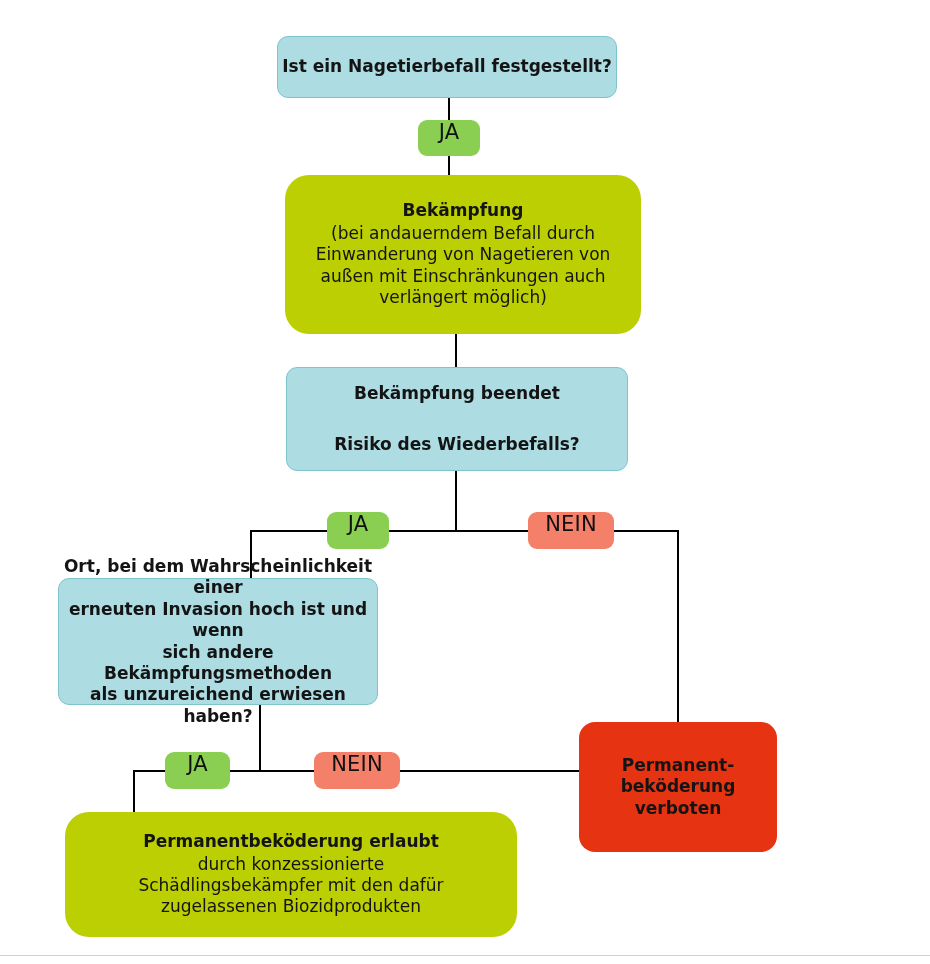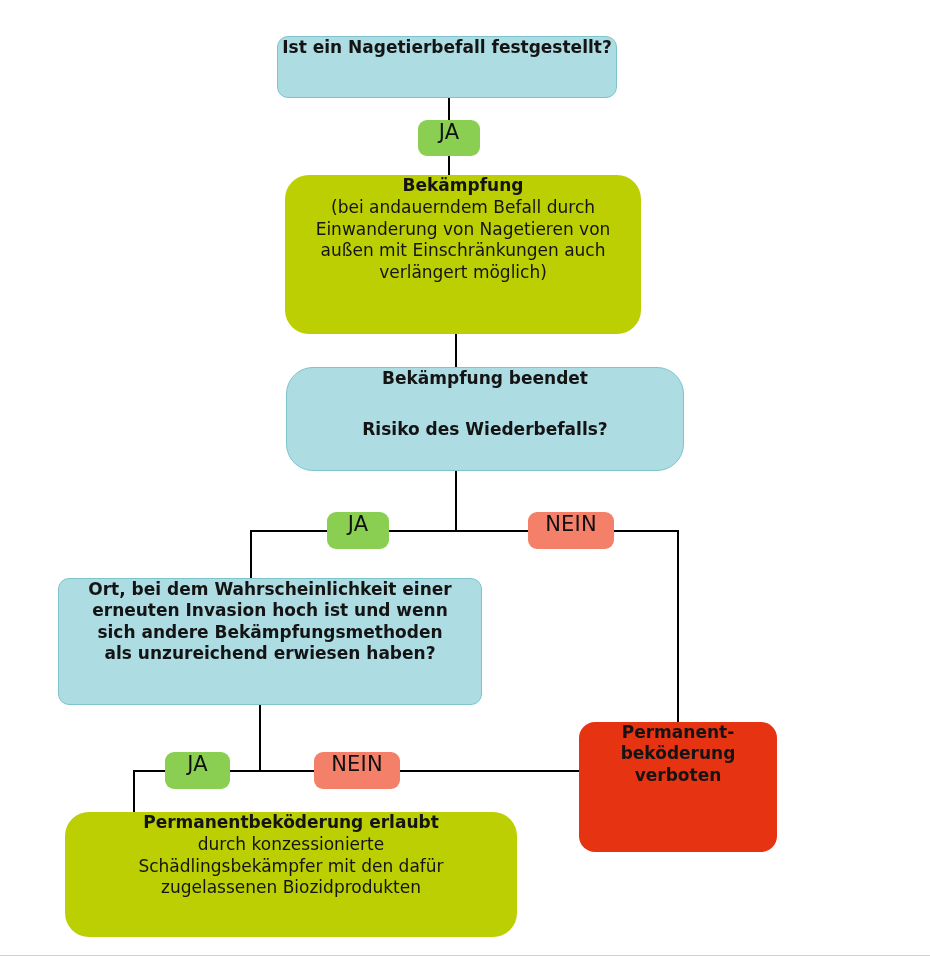--- a/index.html
+++ b/index.html
@@ -28,21 +28,21 @@
   .vline { width: 2px; }
   .hline { height: 2px; }
 
   
   .node {
     position: absolute;
     box-sizing: border-box;
     display: flex;
     flex-direction: column;
     align-items: center;
-    justify-content: flex-start;
+    justify-content: center;
     text-align: center;
     color: #141414;
     line-height: 1.26;
   }
 
   .node-blue {
     background: #ADDCE3;
     border: 1.5px solid #7EC4CE;
     border-radius: 11px;
   }
@@ -138,35 +138,35 @@
   </div>
 
   <div id="node-control" class="node node-olive" style="left:285px; top:175px; width:356px; height:159px;">
     <div class="ttl">Bekämpfung</div>
     <div class="sub">(bei andauerndem Befall durch</div>
     <div class="sub">Einwanderung von Nagetieren von</div>
     <div class="sub">außen mit Einschränkungen auch</div>
     <div class="sub">verlängert möglich)</div>
   </div>
 
-  <div id="node-finished" class="node node-blue" style="left:286px; top:367px; width:398px; height:104px;border-radius:27px;">
+  <div id="node-finished" class="node node-blue" style="left:286px; top:367px; width:342px; height:104px;">
     <div>Bekämpfung beendet</div>
     <div class="gap"></div>
     <div>Risiko des Wiederbefalls?</div>
   </div>
 
   <div class="badge badge-yes" style="left:327px; top:512px; width:62px; height:37px;">
     <span>JA</span>
   </div>
 
   <div class="badge badge-no" style="left:528px; top:512px; width:86px; height:37px;">
     <span>NEIN</span>
   </div>
 
-  <div id="node-place" class="node node-blue" style="left:58px; top:578px; width:424px; height:127px;">
+  <div id="node-place" class="node node-blue" style="left:58px; top:578px; width:320px; height:127px;">
     <div>Ort, bei dem Wahrscheinlichkeit einer</div>
     <div>erneuten Invasion hoch ist und wenn</div>
     <div>sich andere Bekämpfungsmethoden</div>
     <div>als unzureichend erwiesen haben?</div>
   </div>
 
   <div class="badge badge-yes" style="left:165px; top:752px; width:65px; height:37px;">
     <span>JA</span>
   </div>
 

